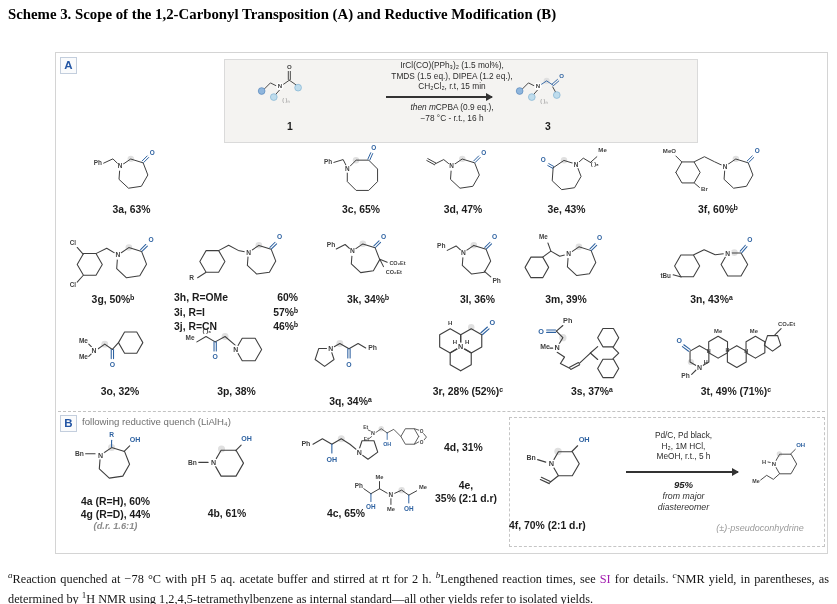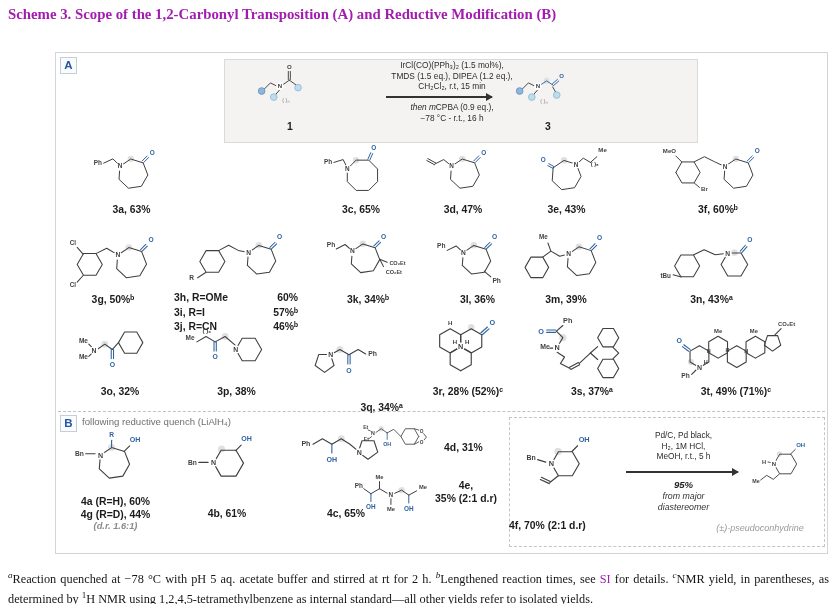--- a/index.html
+++ b/index.html
@@ -1,18 +1,18 @@
 <!DOCTYPE html>
 <html><head>
 <meta charset="utf-8">
 <style>
   html,body{margin:0;padding:0;background:#fff;width:837px;height:604px;position:relative;
     font-family:"Liberation Sans",sans-serif;}
   #title{position:absolute;left:8px;top:6px;width:820px;font-family:"Liberation Serif",serif;
-    font-weight:bold;font-size:14.8px;color:#a21caf;}
+    font-weight:bold;font-size:14.8px;color:#000000;}
   #panel{position:absolute;left:55px;top:52px;width:771px;height:500px;border:1.5px solid #d4d4d4;background:#fff;}
   .badge{position:absolute;width:15px;height:15px;border:1px solid #c3cedd;background:#fafbfc;
     color:#2456a4;font-weight:bold;font-size:11.5px;text-align:center;line-height:15px;}
   #rxnbox{position:absolute;left:168px;top:6px;width:472px;height:82px;background:#f4f3f1;border:1px solid #dadada;}
   .cell{position:absolute;text-align:center;}
   .st{width:100%;}
   .lbl{font-size:10.4px;font-weight:bold;color:#1c1c1c;line-height:13px;margin-top:2px;}
   .lbl2{font-size:9.3px;font-style:italic;color:#8a8a8a;font-weight:bold;line-height:11px;}
   .pairrow{display:flex;justify-content:space-between;padding:0 6px;font-size:10.4px;font-weight:bold;color:#1c1c1c;line-height:14.5px;}
   .cl{font-size:8.3px;line-height:10.6px;text-align:center;color:#2b2b2b;}
@@ -340,21 +340,21 @@
           <path d="M43.5 30 L43.5 42" fill="none" stroke="#2e62a1" stroke-width="1.4" stroke-linejoin="round" stroke-linecap="round"></path>
           <circle cx="69" cy="40" r="5.5" fill="#ffffff"></circle>
           <text x="69" y="43" fill="#3f3f3f" font-size="9" text-anchor="middle" font-weight="600">N</text>
           <text x="9" y="28" fill="#3f3f3f" font-size="8.5" text-anchor="middle" font-weight="600">Me</text>
           <text x="31" y="18" fill="#3f3f3f" font-size="8" text-anchor="middle" font-weight="600">( )₆</text>
           <text x="42" y="53" fill="#2e62a1" font-size="9" text-anchor="middle" font-weight="600">O</text>
         </svg>
       </div>
     <div class="lbl">3p, 38%</div>
   </div>
-  <div class="cell" style="left:242px;top:282px;width:105px;text-align:right;">
+  <div class="cell" style="left:242px;top:276px;width:105px;">
     <div class="st" style="height:64px;">
         <svg viewBox="0 0 120 84" preserveAspectRatio="xMidYMid meet" style="width: 100%; height: 100%;">
           <circle cx="46" cy="19" r="4.5" fill="#e0e0e0"></circle>
           <path d="M13.6 40 L18.4 25.5 L33.6 25.5 L38.4 40 L26 49 L13.6 40" fill="none" stroke="#3f3f3f" stroke-width="1.4" stroke-linejoin="round" stroke-linecap="round"></path>
           <path d="M34 26 L46 19 L58 26" fill="none" stroke="#3f3f3f" stroke-width="1.4" stroke-linejoin="round" stroke-linecap="round"></path>
           <path d="M58 26 L70 19 L80 25" fill="none" stroke="#3f3f3f" stroke-width="1.4" stroke-linejoin="round" stroke-linecap="round"></path>
           <path d="M56.5 26 L56.5 38" fill="none" stroke="#2e62a1" stroke-width="1.4" stroke-linejoin="round" stroke-linecap="round"></path>
           <path d="M59.5 26 L59.5 38" fill="none" stroke="#2e62a1" stroke-width="1.4" stroke-linejoin="round" stroke-linecap="round"></path>
           <circle cx="34" cy="26" r="5" fill="#ffffff"></circle>
           <text x="34" y="29" fill="#3f3f3f" font-size="9" text-anchor="middle" font-weight="600">N</text>

